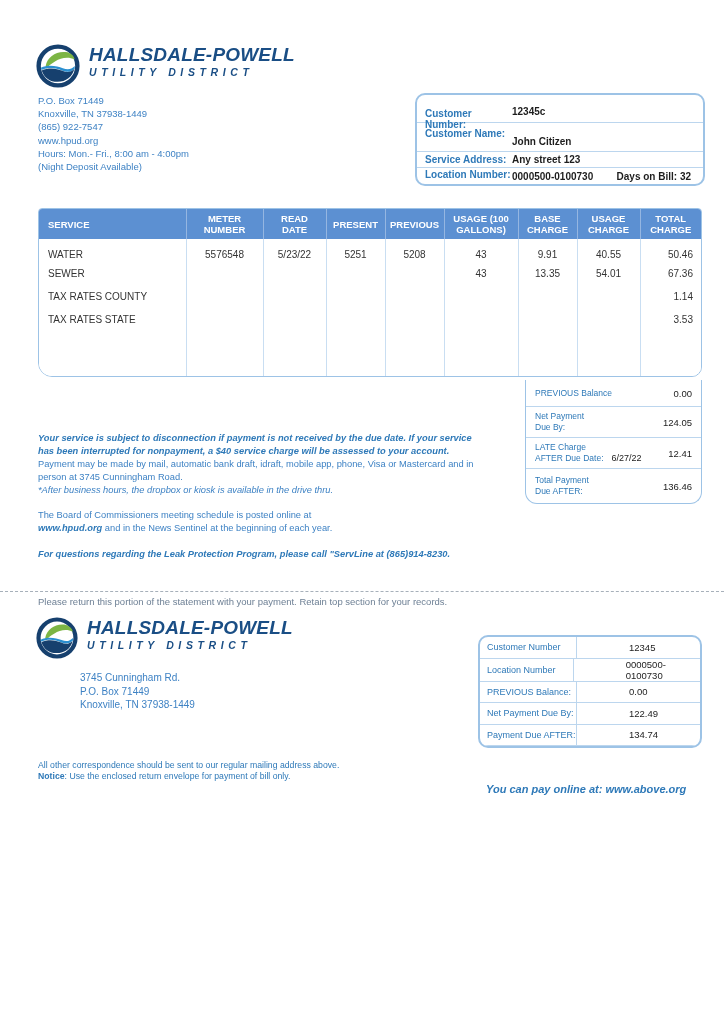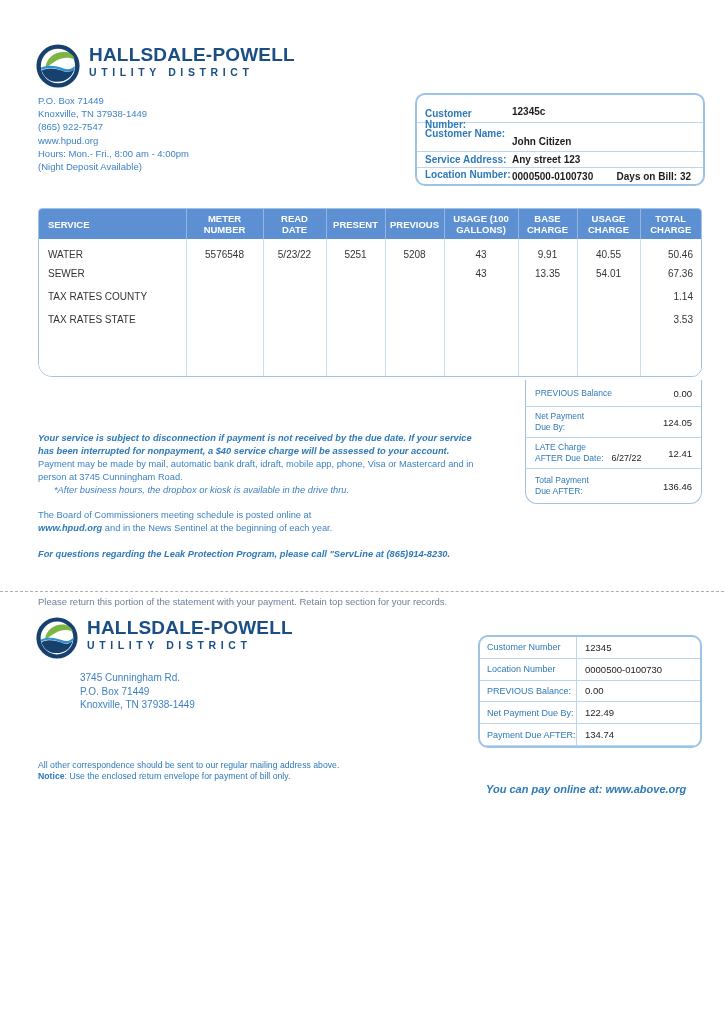--- a/index.html
+++ b/index.html
@@ -2,21 +2,21 @@
 <html><head>
 <meta charset="utf-8">
 <style>
   * { margin:0; padding:0; box-sizing:border-box; }
   html,body { background:#ffffff; }
   .page {
     position:relative; width:724px; height:1024px; background:#ffffff;
     font-family:"Liberation Sans", sans-serif; overflow:hidden;
   }
   
-  .logo { position:absolute; display:flex; align-items:flex-start; gap:9px; }
+  .logo { position:absolute; display:flex; align-items:flex-start; gap:9px;font-style:italic; }
   .logo svg { flex:0 0 auto; }
   .logo-text .l1 { font-size:19px; font-weight:800; color:#1a4e85; letter-spacing:.2px; line-height:21px; }
   .logo-text .l2 { font-size:10.5px; font-weight:700; color:#1a4e85; letter-spacing:4.6px; line-height:12px; margin-top:1px; }
   .top-logo { left:36px; top:44px; }
   .bottom-logo { left:36px; top:617px; }
   
   .top-addr { position:absolute; left:38px; top:94px; font-size:9.5px; line-height:13.2px; color:#3e82c4; }
   
   .cust-box {
     position:absolute; left:415px; top:93px; width:290px; height:93px;
@@ -69,34 +69,34 @@
   .brow .blbl { font-size:8.5px; line-height:11px; color:#2e79b8; }
   .brow .bval { margin-left:auto; font-size:9.5px; color:#222; }
   .brow .bdate { color:#222; font-size:9px; margin-left:8px; }
   .brow1 { height:27px; }
   .brow2 { height:31px; }
   .brow3 { height:31px; }
   .brow4 { flex:1; }
   
   .messages { position:absolute; left:38px; top:432px; width:444px; font-size:9.3px; line-height:13px; color:#3e82c4; }
   .messages .strong { font-weight:700; color:#2e79b8;font-style:italic; }
-  .messages .ital { font-style:italic;margin-left:16px; }
+  .messages .ital { font-style:italic; }
   .messages p { margin-bottom:13px; }
   .messages p.p1 { margin-bottom:12px; }
   
   .dashed-sep { position:absolute; left:0; top:591px; width:724px; border-top:1.5px dashed #a7b0ba; }
   .return-note { position:absolute; left:38px; top:596px; font-size:9.5px; color:#6e8095; }
   
   .remit-addr { position:absolute; left:80px; top:671px; font-size:10px; line-height:13.5px; color:#3e82c4; }
   .remit-box {
     position:absolute; left:478px; top:635px; width:224px; height:113px;
     border:2px solid #9dc3e6; border-radius:10px; background:#fff;
     display:flex; flex-direction:column; overflow:hidden;
   }
-  .rrow { display:flex; border-bottom:1px solid #bcd6ee; height:30px; align-items:center; }
+  .rrow { display:flex; border-bottom:1px solid #bcd6ee; height:30px; align-items:center;gap:44px; }
   .rrow .rlbl { width:97px; padding-left:7px; font-size:9px; color:#2e79b8; border-right:1px solid #bcd6ee; height:100%; display:flex; align-items:center; }
   .rrow .rval { padding-left:8px; font-size:9.5px; color:#222; }
   .rrow.blank { flex:1; border-bottom:none; }
   .rrow.blank .rlbl { border-right:1px solid #bcd6ee; }
   .notice { position:absolute; left:38px; top:760px; font-size:8.7px; line-height:10.8px; color:#2e79b8; }
   .notice .strong { font-weight:700; }
   .pay-online { position:absolute; left:486px; top:783px; font-size:11px; font-weight:700; font-style:italic; color:#2e79b8; }
 </style>
 </head>
 <body>

